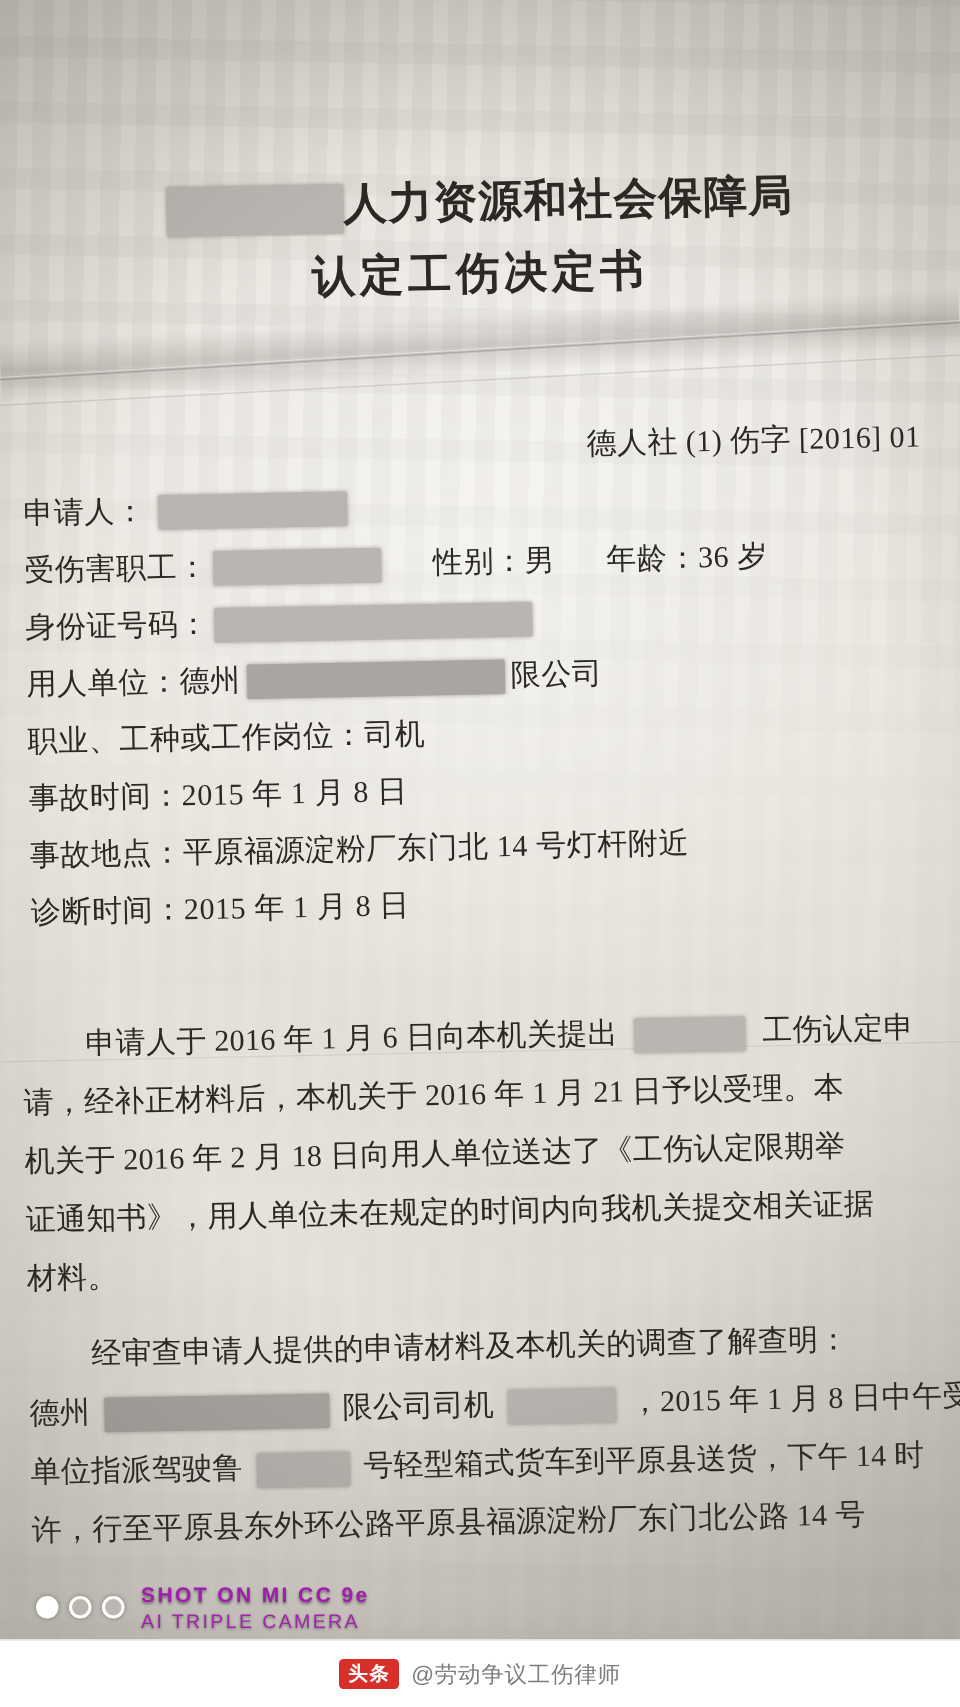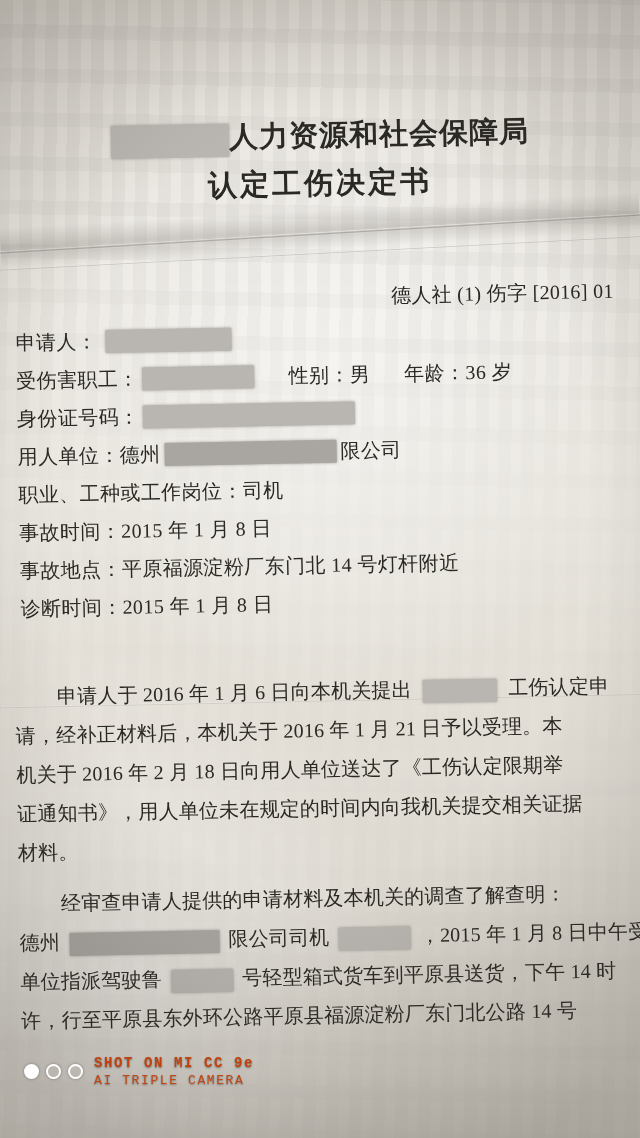--- a/index.html
+++ b/index.html
@@ -161,22 +161,22 @@
     gap: 11px;
   }
   .dots { display: flex; align-items: center; gap: 7px; }
   .dot {
     width: 15px; height: 15px; border-radius: 50%;
     background: #fff;
     box-shadow: 0 0 3px rgba(0,0,0,0.35);
   }
   .dot.o { background: transparent; border: 2px solid #ffffff; width: 11px; height: 11px; }
   .wm-text {
-    color: #c2410c;
-    font-family: Liberation Mono, monospace;
+    color: #a21caf;
+    font-family: Liberation Sans, sans-serif;
     line-height: 1.35;
     text-shadow: 0 1px 2px rgba(0,0,0,0.45);
   }
   .wm-l1 { font-size: 14px; letter-spacing: 1.6px; font-weight: bold; }
   .wm-l2 { font-size: 13px; letter-spacing: 1.6px; opacity: 0.95; }
 
   
   #bottombar {
     position: absolute;
     left: 0; right: 0; bottom: 0;
@@ -320,14 +320,18 @@
       <div class="dot"></div>
       <div class="dot o"></div>
       <div class="dot o"></div>
     </div>
     <div class="wm-text">
       <div class="wm-l1">SHOT ON MI CC 9e</div>
       <div class="wm-l2">AI TRIPLE CAMERA</div>
     </div>
   </div>
 
+  <div id="bottombar">
+    <div class="tt-logo">头条</div>
+    <div class="tt-handle">@劳动争议工伤律师</div>
+  </div>
 
 </div>
 
 </body></html>

